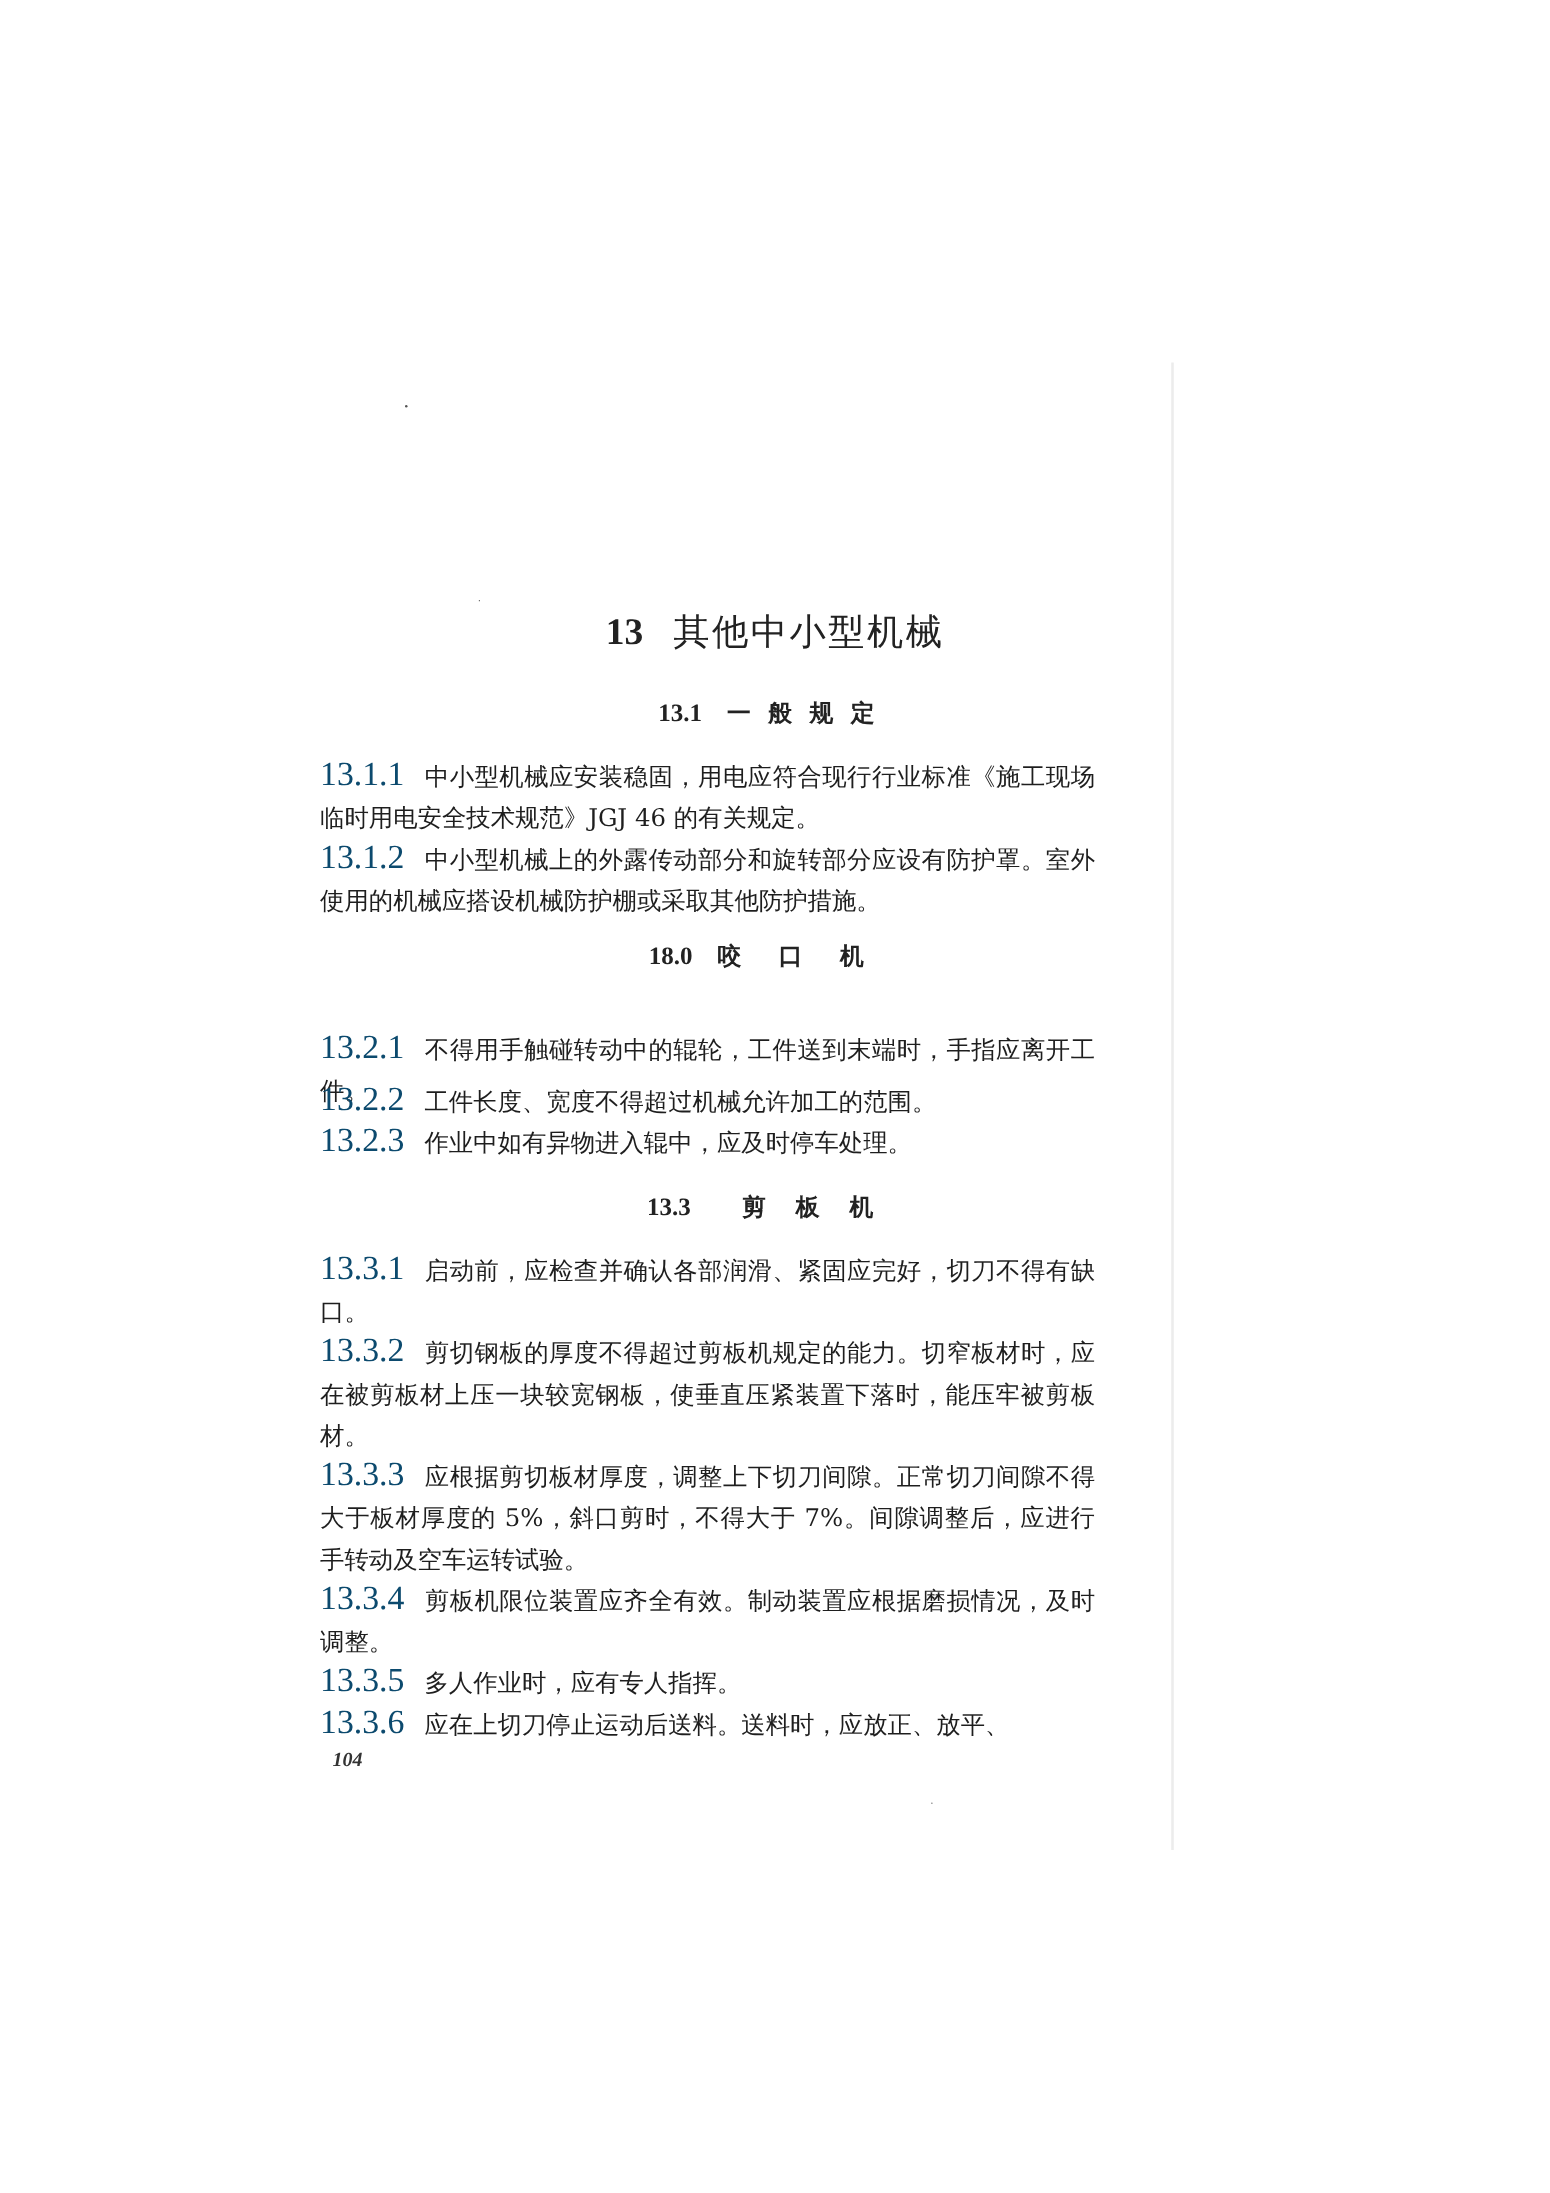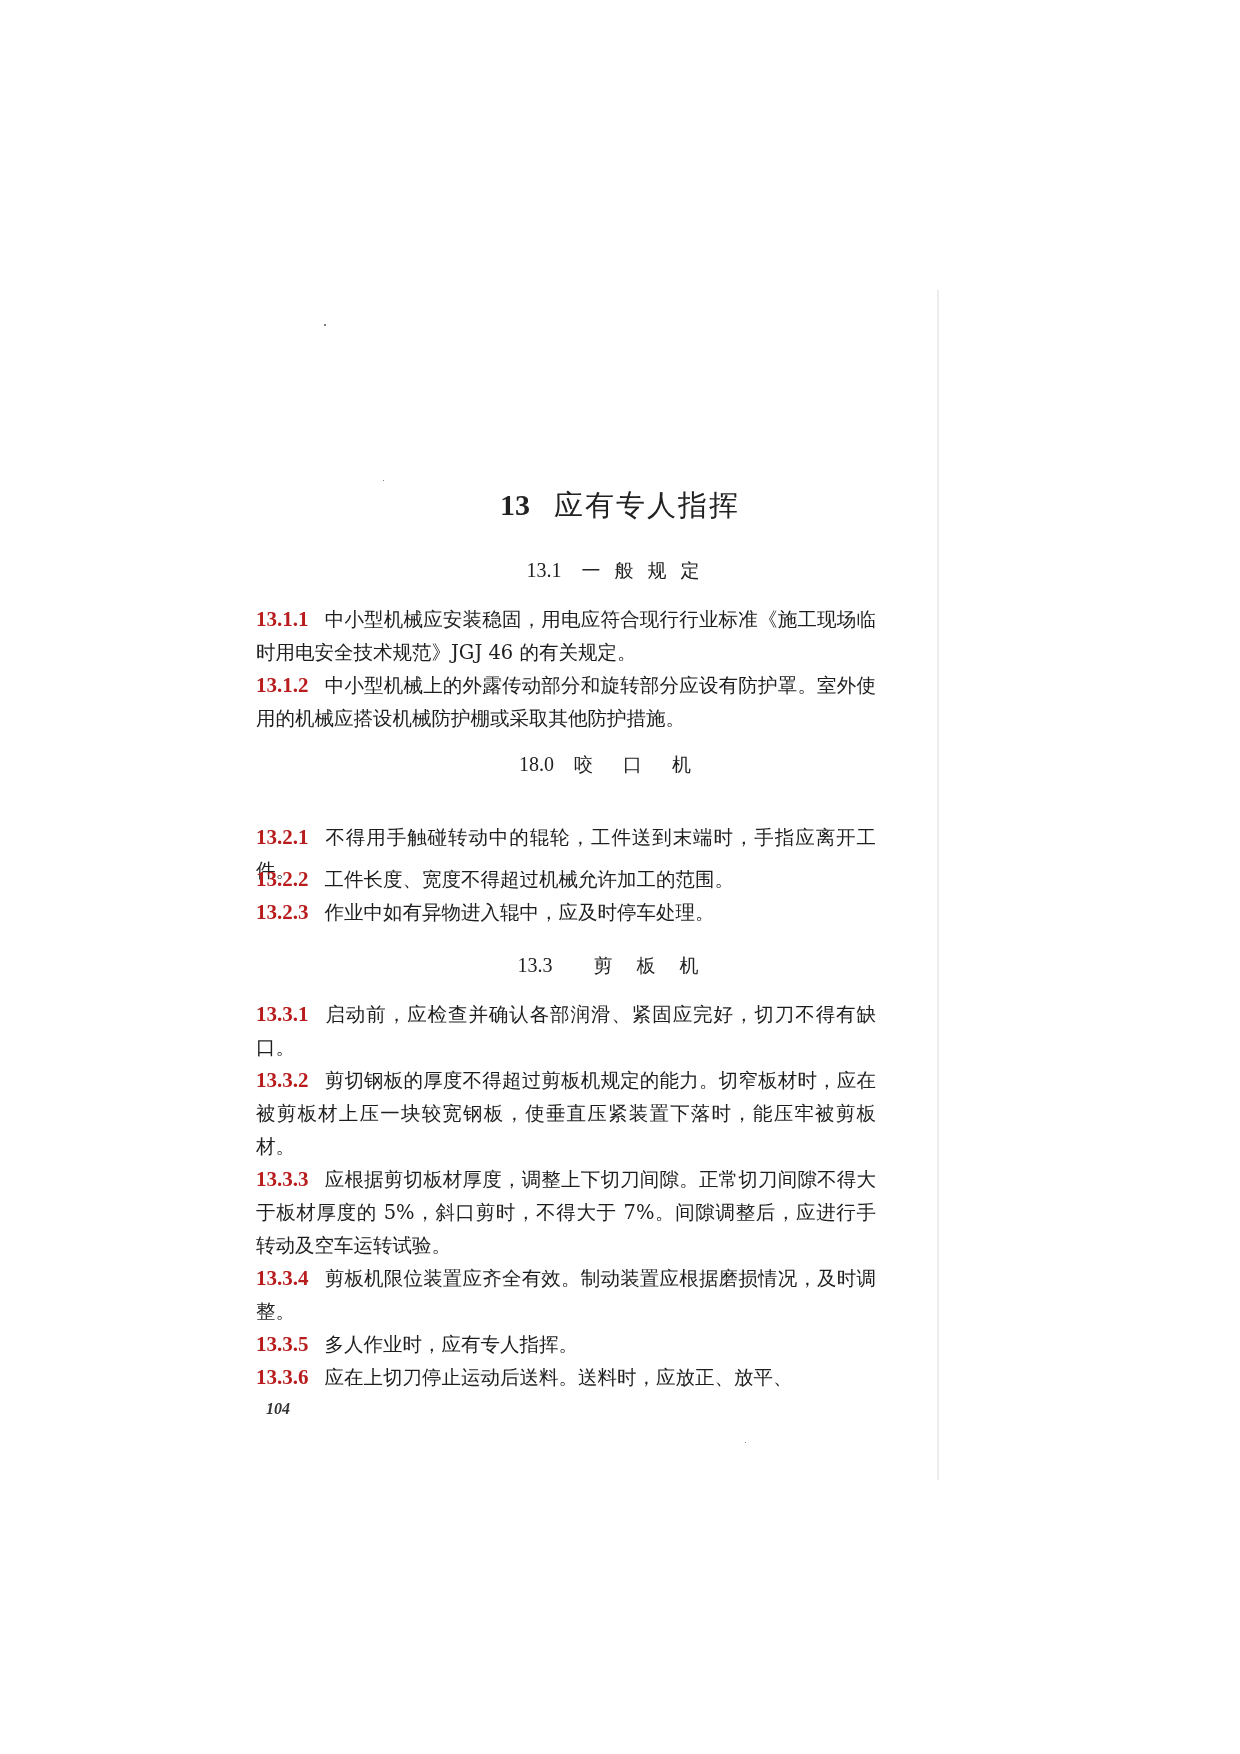--- a/index.html
+++ b/index.html
@@ -46,21 +46,21 @@
       font-size: 30px;
       margin-right: 24px;
       letter-spacing: 0;
     }
     .section-title {
       position: absolute;
       left: 0;
       width: 1240px;
       text-align: center;
       font-size: 19px;
-      font-weight: normal;
+      font-weight: bold;
       color: #222;
     }
     .section-title .num {
       font-family: "Liberation Serif", serif;
       font-size: 20px;
       margin-right: 20px;
     }
     .section-title .label {
       letter-spacing: 14px;
     }
@@ -68,24 +68,24 @@
       position: absolute;
       left: 256px;
       width: 620px;
       font-size: 19.5px;
       line-height: 33px;
       color: #1e1e1e;
       text-align: justify;
     }
     .clause .cnum {
       font-family: "Liberation Serif", serif;
-      font-weight: bold;
-      font-size: 21px;
+      font-weight: normal;
+      font-size: 27px;
       margin-right: 16px;
-      color: #b91c1c;
+      color: #0c4a6e;
     }
     .page-number {
       position: absolute;
       left: 266px;
       top: 1400px;
       font-family: "Liberation Serif", serif;
       font-style: italic;
       font-size: 16px;
       color: #333;
       font-weight: bold;
@@ -93,21 +93,21 @@
   </style>
 </head>
 <body>
 
 <div class="page-edge"></div>
 <div class="speck" style="left:324px;top:324px;"></div>
 <div class="speck" style="left:383px;top:480px;width:1px;height:1px;"></div>
 <div class="speck" style="left:745px;top:1442px;width:1px;height:1px;"></div>
 
 <div class="chapter-title">
-  <span class="num">13</span><span>应有专人指挥</span>
+  <span class="num">13</span><span>其他中小型机械</span>
 </div>
 
 <div class="section-title" style="top:558px;">
   <span class="num">13.1</span><span class="label">一般规定</span>
 </div>
 <div class="clause" style="top:603px;">
   <span class="cnum">13.1.1</span><span>中小型机械应安装稳固，用电应符合现行行业标准《施工现场临时用电安全技术规范》JGJ 46 的有关规定。</span>
 </div>
 <div class="clause" style="top:669px;">
   <span class="cnum">13.1.2</span><span>中小型机械上的外露传动部分和旋转部分应设有防护罩。室外使用的机械应搭设机械防护棚或采取其他防护措施。</span>

